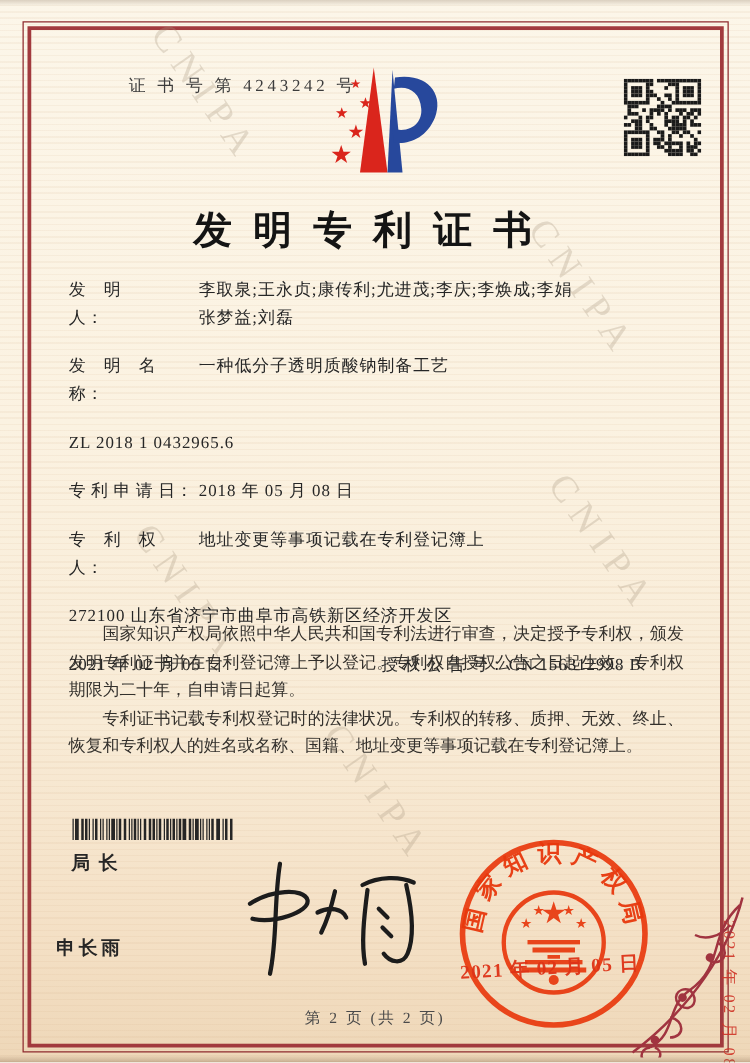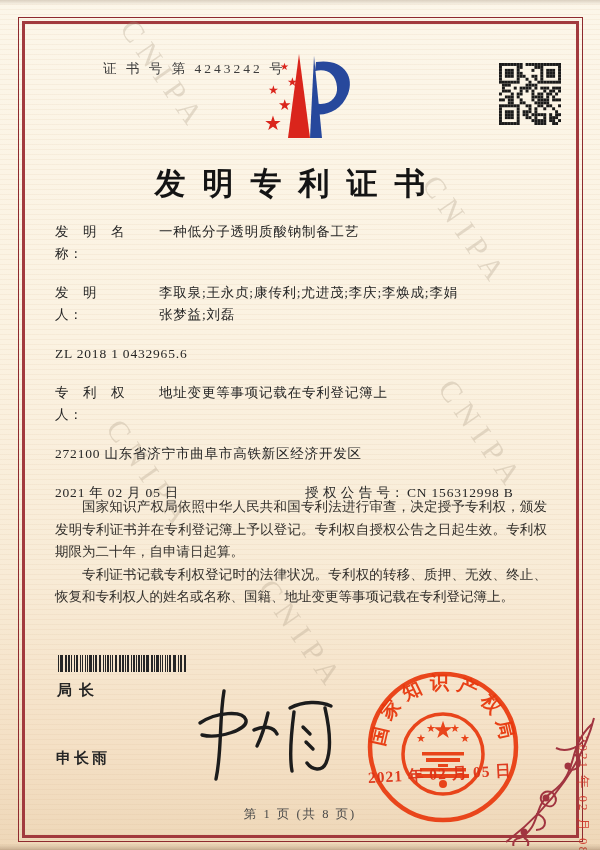--- a/index.html
+++ b/index.html
@@ -34,21 +34,21 @@
   .pair2{position:absolute;left:250px;top:0;display:flex;}
   .pair2 .flbl{width:102px;}
   .bodytext{position:absolute;left:55px;top:496px;width:492px;font-size:13.5px;
     color:#33302c;line-height:22.5px;text-align:justify;}
   .bodytext p{margin:0;text-indent:2em;}
   .barcode{position:absolute;left:58px;top:655px;width:178px;height:17px;
     display:flex;align-items:stretch;}
   .barcode span{display:inline-block;background:#262626;height:100%;}
   .director-title{position:absolute;left:57px;top:681px;font-size:15px;font-weight:bold;
     color:#262626;letter-spacing:7px;}
-  .director-name{position:absolute;left:56px;top:749px;font-size:15px;font-weight:bold;
+  .director-name{position:absolute;left:45px;top:749px;font-size:15px;font-weight:bold;
     color:#262626;letter-spacing:3px;}
   .signature{position:absolute;left:188px;top:683px;width:160px;height:100px;}
   .seal{position:absolute;left:364px;top:668px;width:158px;height:158px;}
   .seal svg{position:absolute;left:0;top:0;}
   .seal-date{position:absolute;left:368px;top:763px;width:190px;font-size:15.5px;font-weight:bold;
     color:#de3317;letter-spacing:1px;transform:rotate(-3deg);opacity:.95;}
   .side-date{position:absolute;left:592px;top:736px;font-size:13px;color:#cf3326;
     letter-spacing:2px;white-space:nowrap;transform:rotate(90deg);transform-origin:left top;opacity:.9;}
   .flourish{position:absolute;left:484px;top:714px;width:114px;height:132px;}
   .page-footer{position:absolute;left:0;top:806px;width:600px;text-align:center;
@@ -322,30 +322,34 @@
         <rect x="44.29" y="59.05" width="2.95" height="2.95"></rect>
         <rect x="53.14" y="59.05" width="2.95" height="2.95"></rect>
         <rect x="56.10" y="59.05" width="2.95" height="2.95"></rect>
       </svg>
   </div>
 
   <h1 class="title">发明专利证书</h1>
 
   <div class="fields">
     <div class="frow">
-      <span class="flbl">发　明　名　称：</span>
-      <span class="fval">一种低分子透明质酸钠制备工艺</span>
-    </div>
-    <div class="frow">
       <span class="flbl">发　明　　　人：</span>
       <span class="fval">李取泉;王永贞;康传利;尤进茂;李庆;李焕成;李娟
 张梦益;刘磊</span>
     </div>
     <div class="frow">
+      <span class="flbl">发　明　名　称：</span>
+      <span class="fval">一种低分子透明质酸钠制备工艺</span>
+    </div>
+    <div class="frow">
       <span class="fval">ZL 2018 1 0432965.6</span>
+    </div>
+    <div class="frow">
+      <span class="flbl">专 利 申 请 日：</span>
+      <span class="fval">2018 年 05 月 08 日</span>
     </div>
     <div class="frow">
       <span class="flbl">专　利　权　人：</span>
       <span class="fval">地址变更等事项记载在专利登记簿上</span>
     </div>
     <div class="frow">
       <span class="fval">272100 山东省济宁市曲阜市高铁新区经济开发区</span>
     </div>
     <div class="frow">
       <span class="fval">2021 年 02 月 05 日</span>
@@ -458,15 +462,15 @@
     <path d="M68 78 c-11 -3 -15 8 -7 13 c9 5 15 -5 7 -13"></path>
     <path d="M36 124 c-9 1 -9 12 0 12 c9 0 11 -9 4 -12"></path>
     <path d="M90 40 c11 6 5 19 -6 15"></path>
     <path d="M52 100 c12 2 12 16 0 16"></path>
     <path d="M100 26 c-8 10 -20 12 -28 8"></path>
     <circle cx="62" cy="84" r="2.5" fill="#a13440"></circle>
     <circle cx="40" cy="118" r="2.5" fill="#a13440"></circle>
     <circle cx="84" cy="52" r="2.5" fill="#a13440"></circle>
   </svg>
 
-  <div class="page-footer">第 1 页 (共 8 页)</div>
+  <div class="page-footer">第 2 页 (共 2 页)</div>
   <div class="scan-edge-bottom"></div>
 </div>
 
 </body></html>

